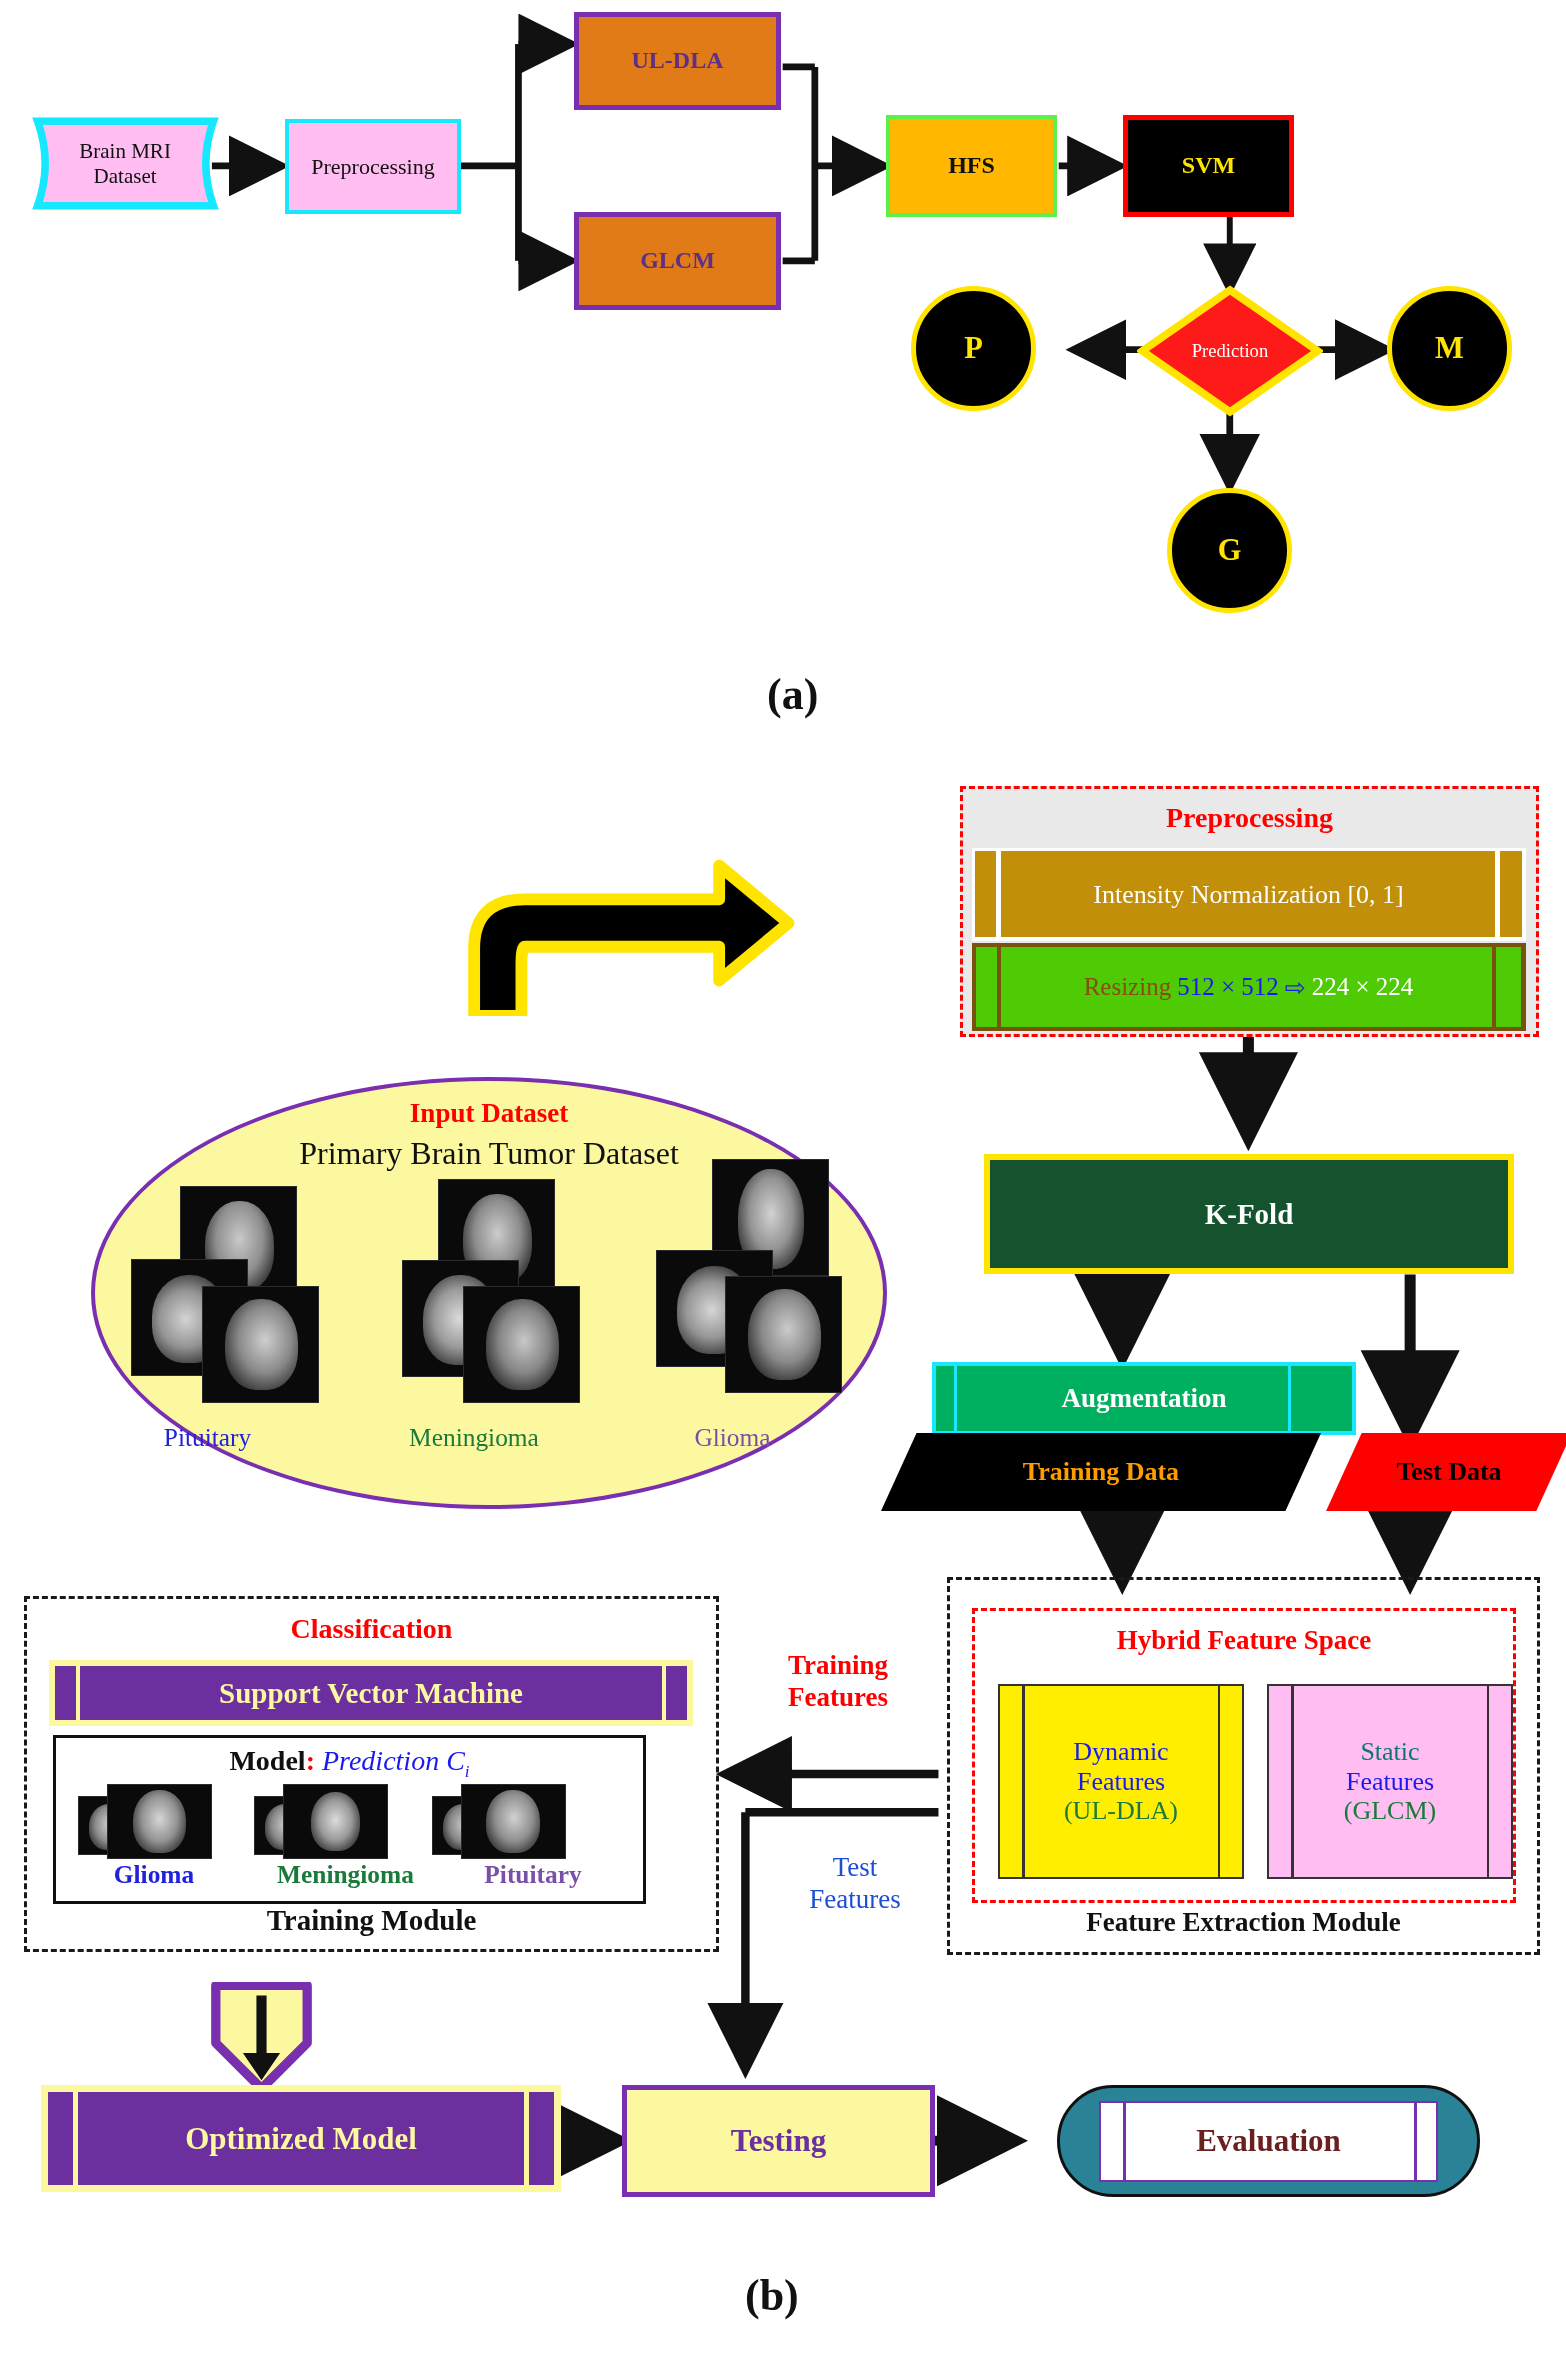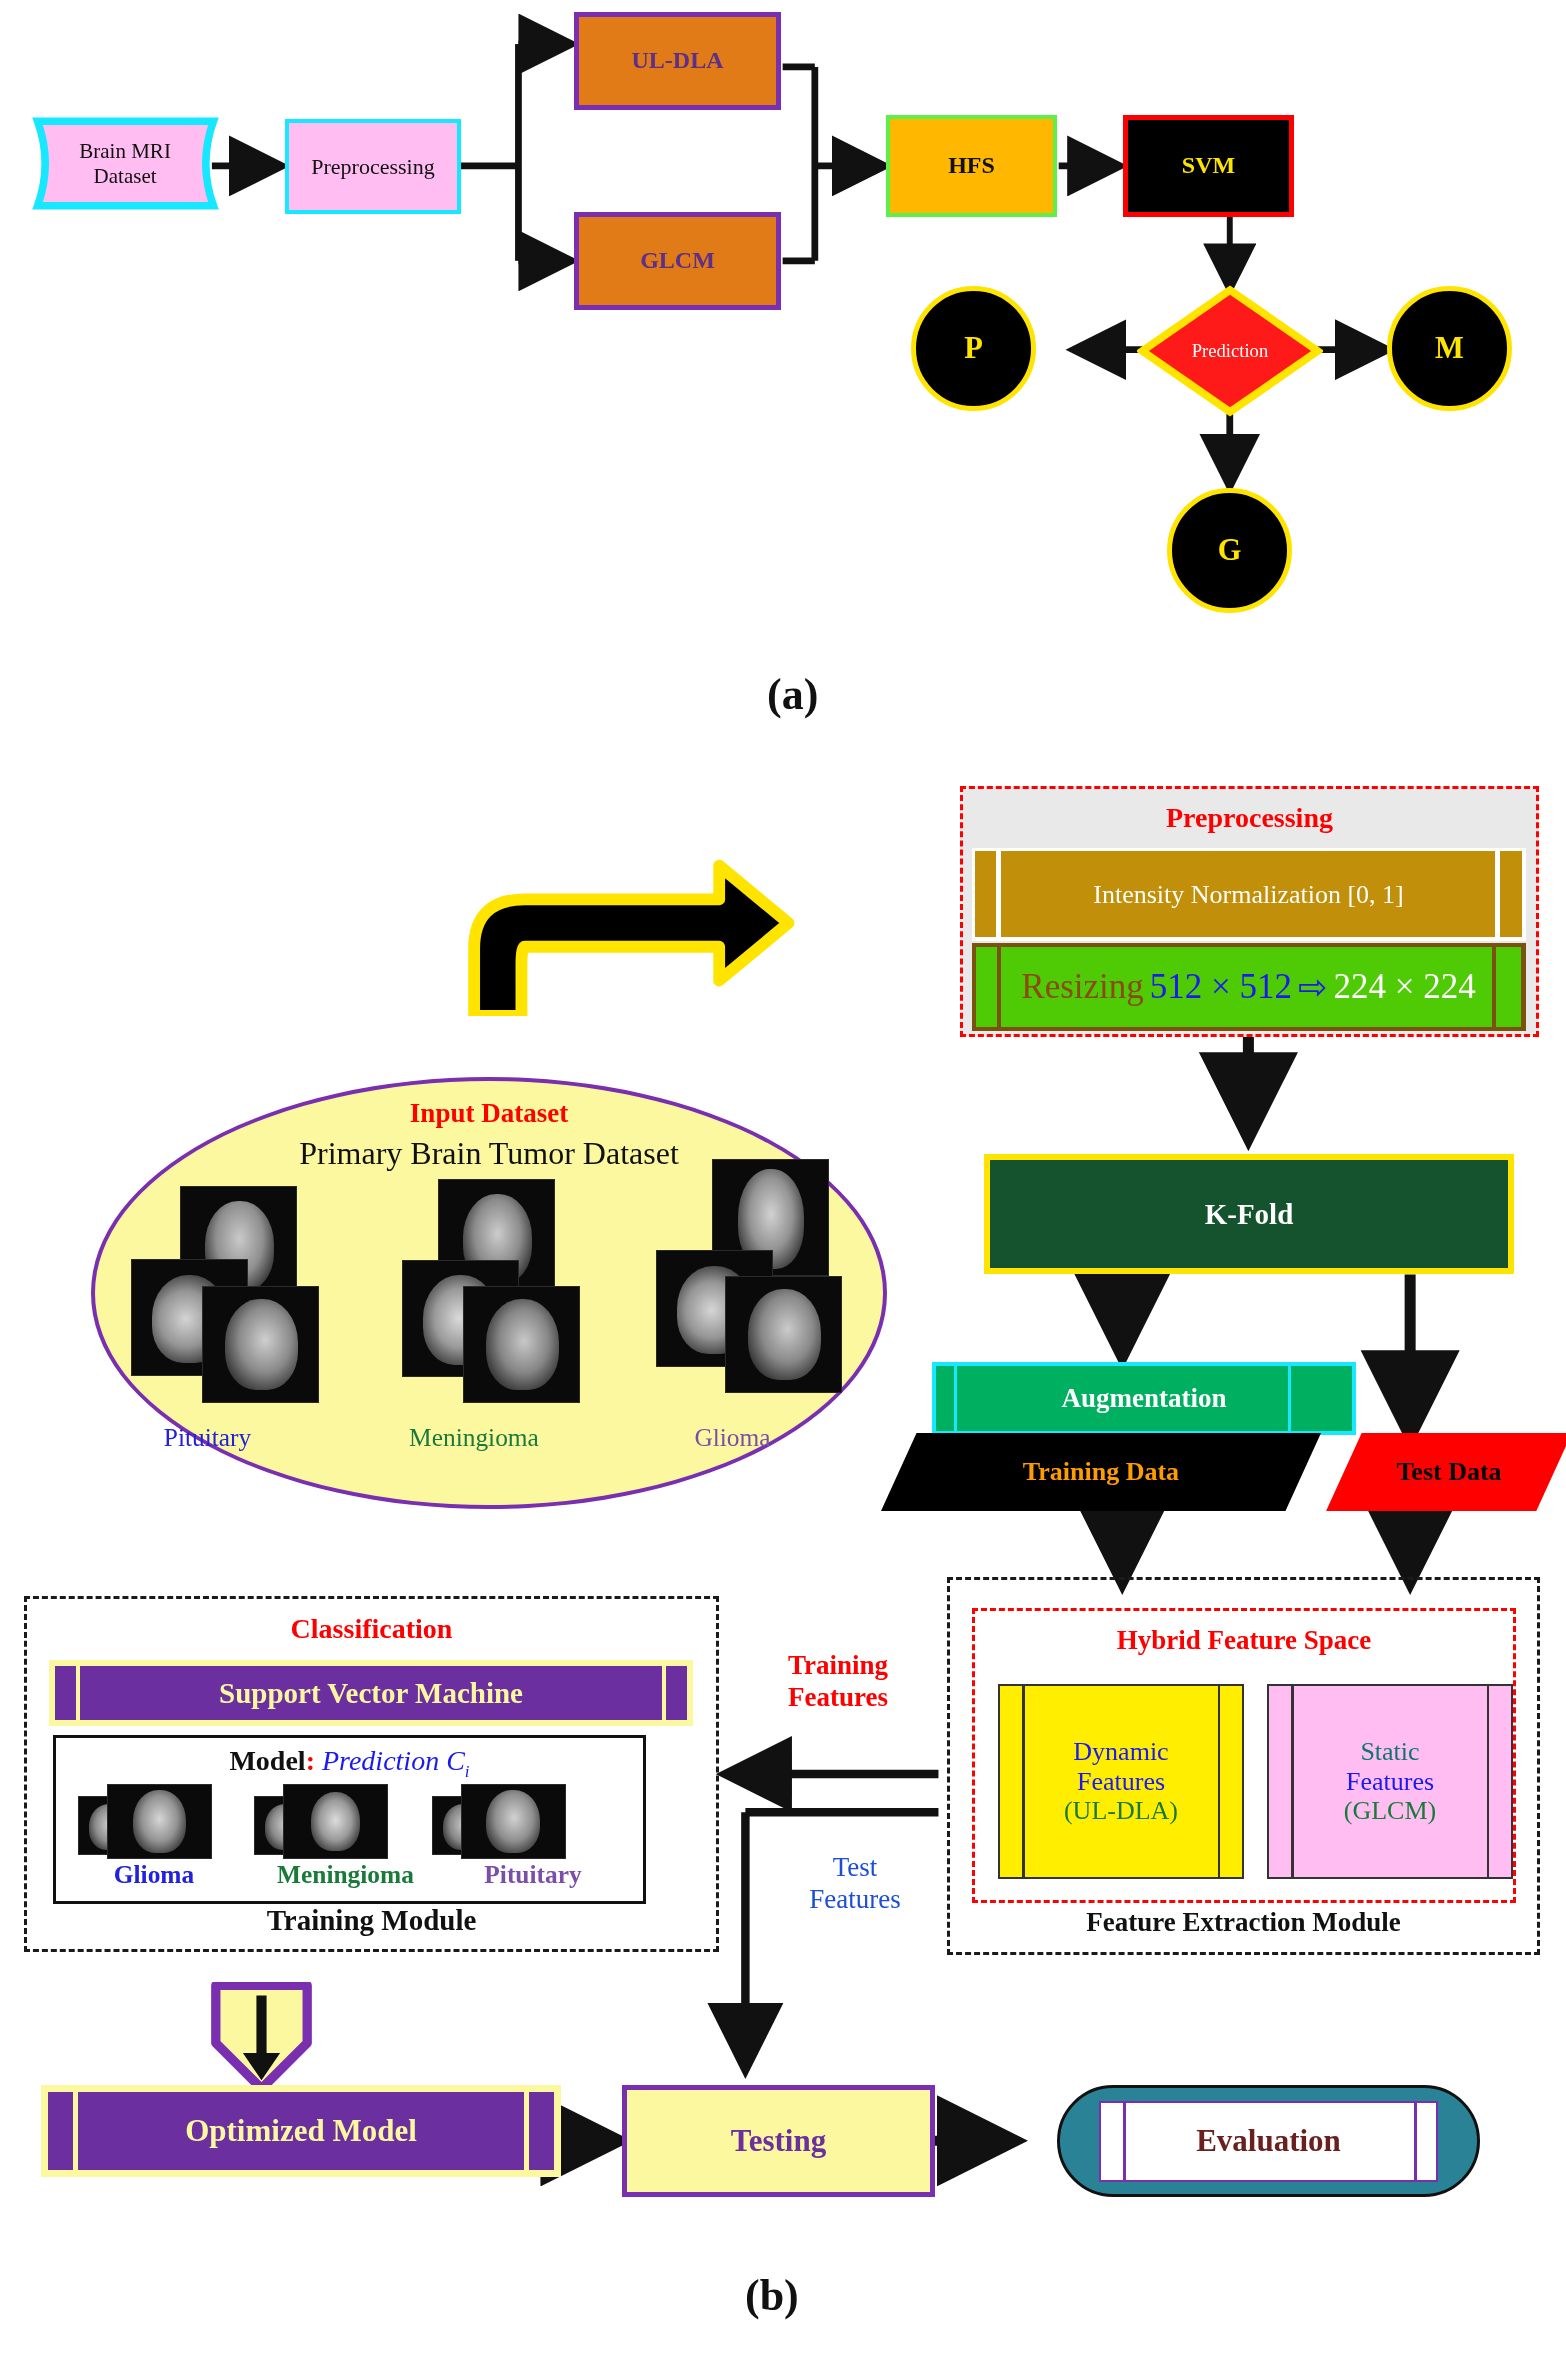--- a/index.html
+++ b/index.html
@@ -191,21 +191,21 @@
     <div class="abs" style="left:523px; top:3.4px; width:5.1px; height:86px; background:#ffffff;"></div>
     <div class="abs ctr" style="inset:0; color:#ffffff; font-size:26px;">
       <span>Intensity Normalization [0, 1]</span>
     </div>
   </div>
 
   <div class="abs" style="left:8.5px; top:154px; width:554px; height:88px; background:#7a5210;">
     <div class="abs" style="left:4.2px; top:4.2px; width:545px; height:80px; background:#4ecb05;"></div>
     <div class="abs" style="left:25.4px; top:4.2px; width:4.2px; height:80px; background:#7a5210;"></div>
     <div class="abs" style="left:520px; top:4.2px; width:4.2px; height:80px; background:#7a5210;"></div>
-    <div class="abs ctr" style="inset:0; font-size:35px; gap:6px;align-items:center;">
+    <div class="abs ctr" style="inset:0; font-size:25px; gap:6px;align-items:center;">
       <span style="color:#8a4a10;">Resizing</span>
       <span style="color:#1a1aee;">512 × 512</span>
       <span style="color:#1a1aee;">⇨</span>
       <span style="color:#ffffff;">224 × 224</span>
     </div>
   </div>
 </div>
 
 <div class="node kfold" style="left:984px; top:1154px; width:530px; height:120px; font-size:29px;">
   <span>K-Fold</span>
@@ -391,21 +391,21 @@
 </div>
 <div class="lbl" style="left:440px; top:1860px; width:186px; font-size:25.4px; font-weight:bold; color:#7a4fa8;">
   <span>Pituitary</span>
 </div>
 
 <svg class="abs" style="left:202px; top:1982px;" width="119" height="110" viewBox="0 0 140 130">
   <path d="M16,4 L124,4 L124,72 L70,126 L16,72 Z" fill="#fbf8a0" stroke="#7a2fb0" stroke-width="11" stroke-linejoin="round"></path>
   <path d="M64,16 L76,16 L76,84 L92,84 L70,116 L48,84 L64,84 Z" fill="#111"></path>
 </svg>
 
-<div class="abs" style="left:41px; top:2085px; width:520px; height:92px;border-radius:26px;">
+<div class="abs" style="left:41px; top:2085px; width:520px; height:107px;border-radius:26px;">
   <div class="abs" style="inset:0; background:#fbf8a0;"></div>
   <div class="abs" style="left:6.8px; top:6.8px; right:6.8px; bottom:6.8px; background:#6b2fa0;"></div>
   <div class="abs" style="left:32px; top:6.8px; width:5.1px; bottom:6.8px; background:#fbf8a0;"></div>
   <div class="abs" style="right:32px; top:6.8px; width:5.1px; bottom:6.8px; background:#fbf8a0;"></div>
   <div class="abs ctr" style="inset:0; color:#fbf8a0; font-weight:bold; font-size:31px;">
     <span>Optimized Model</span>
   </div>
 </div>
 
 <div class="node testing" style="left:622px; top:2085px; width:313px; height:112px; font-size:31px;">

